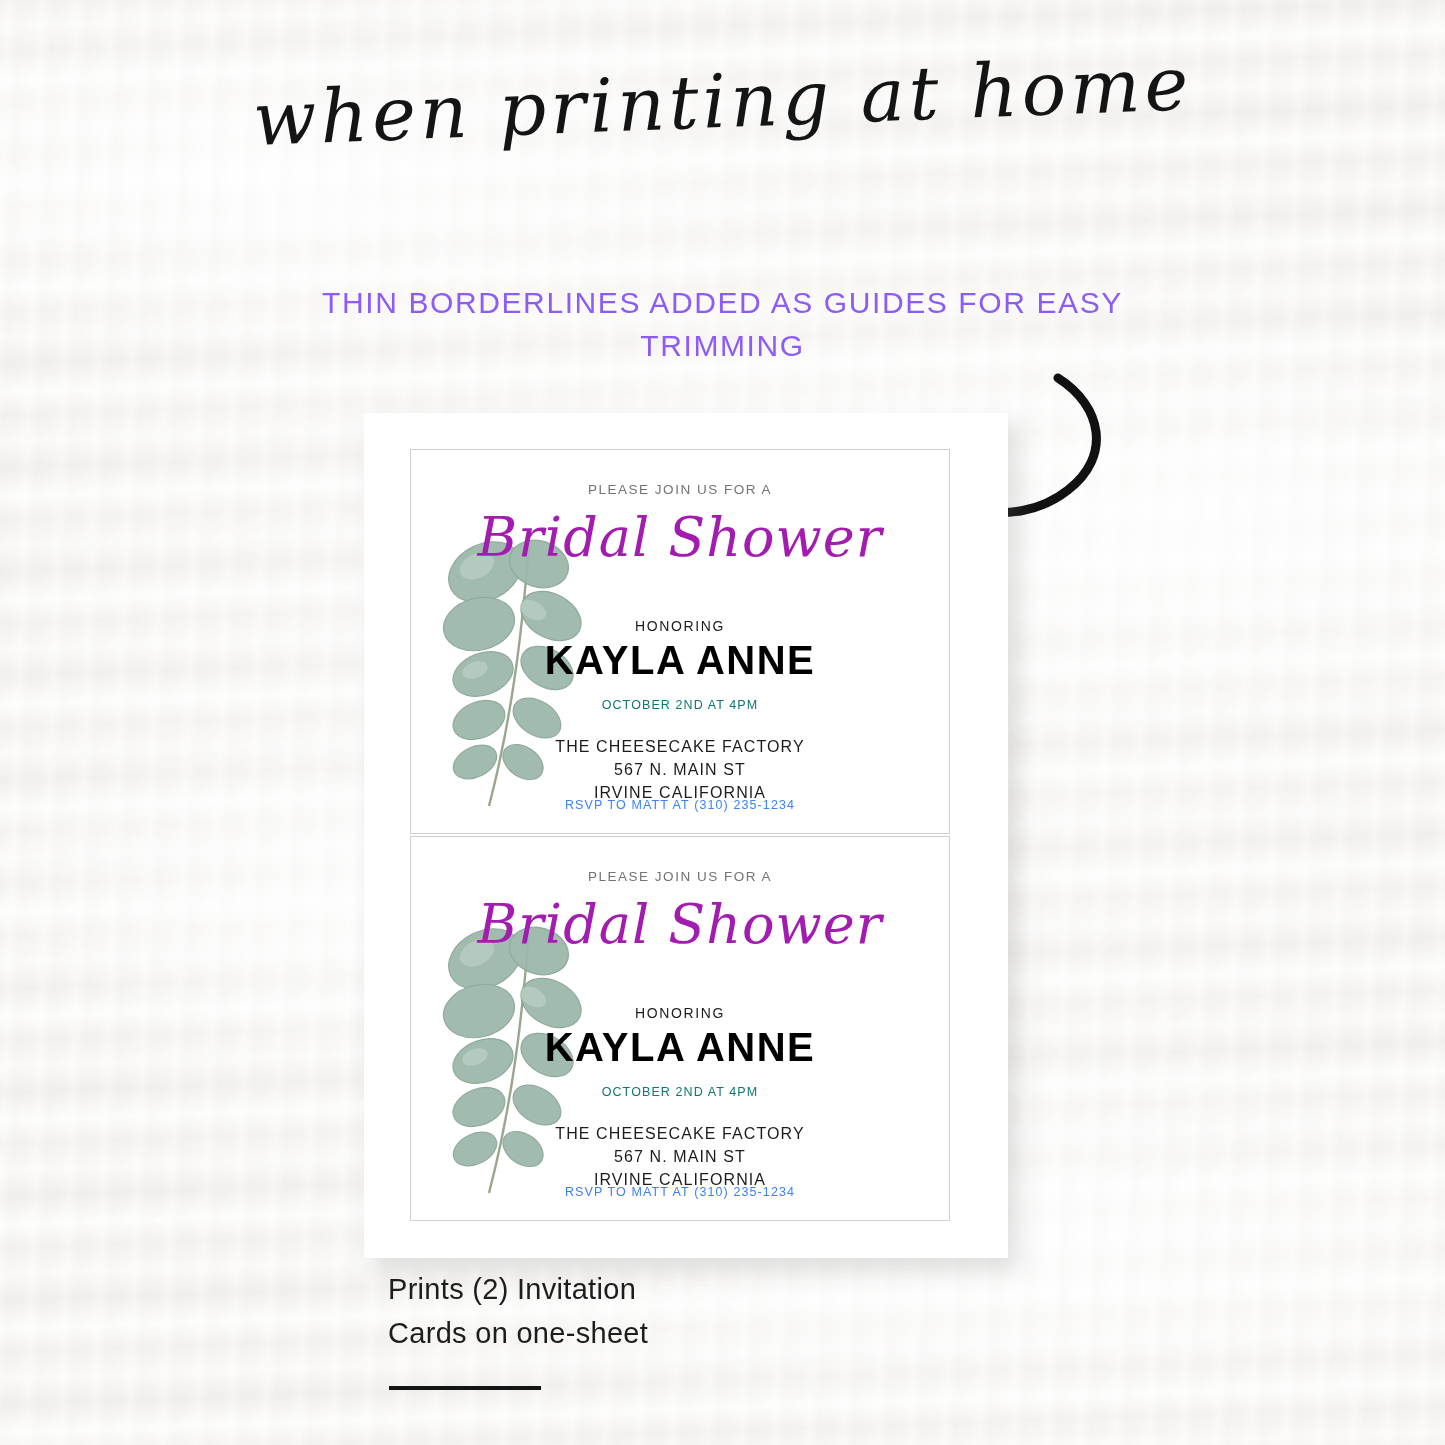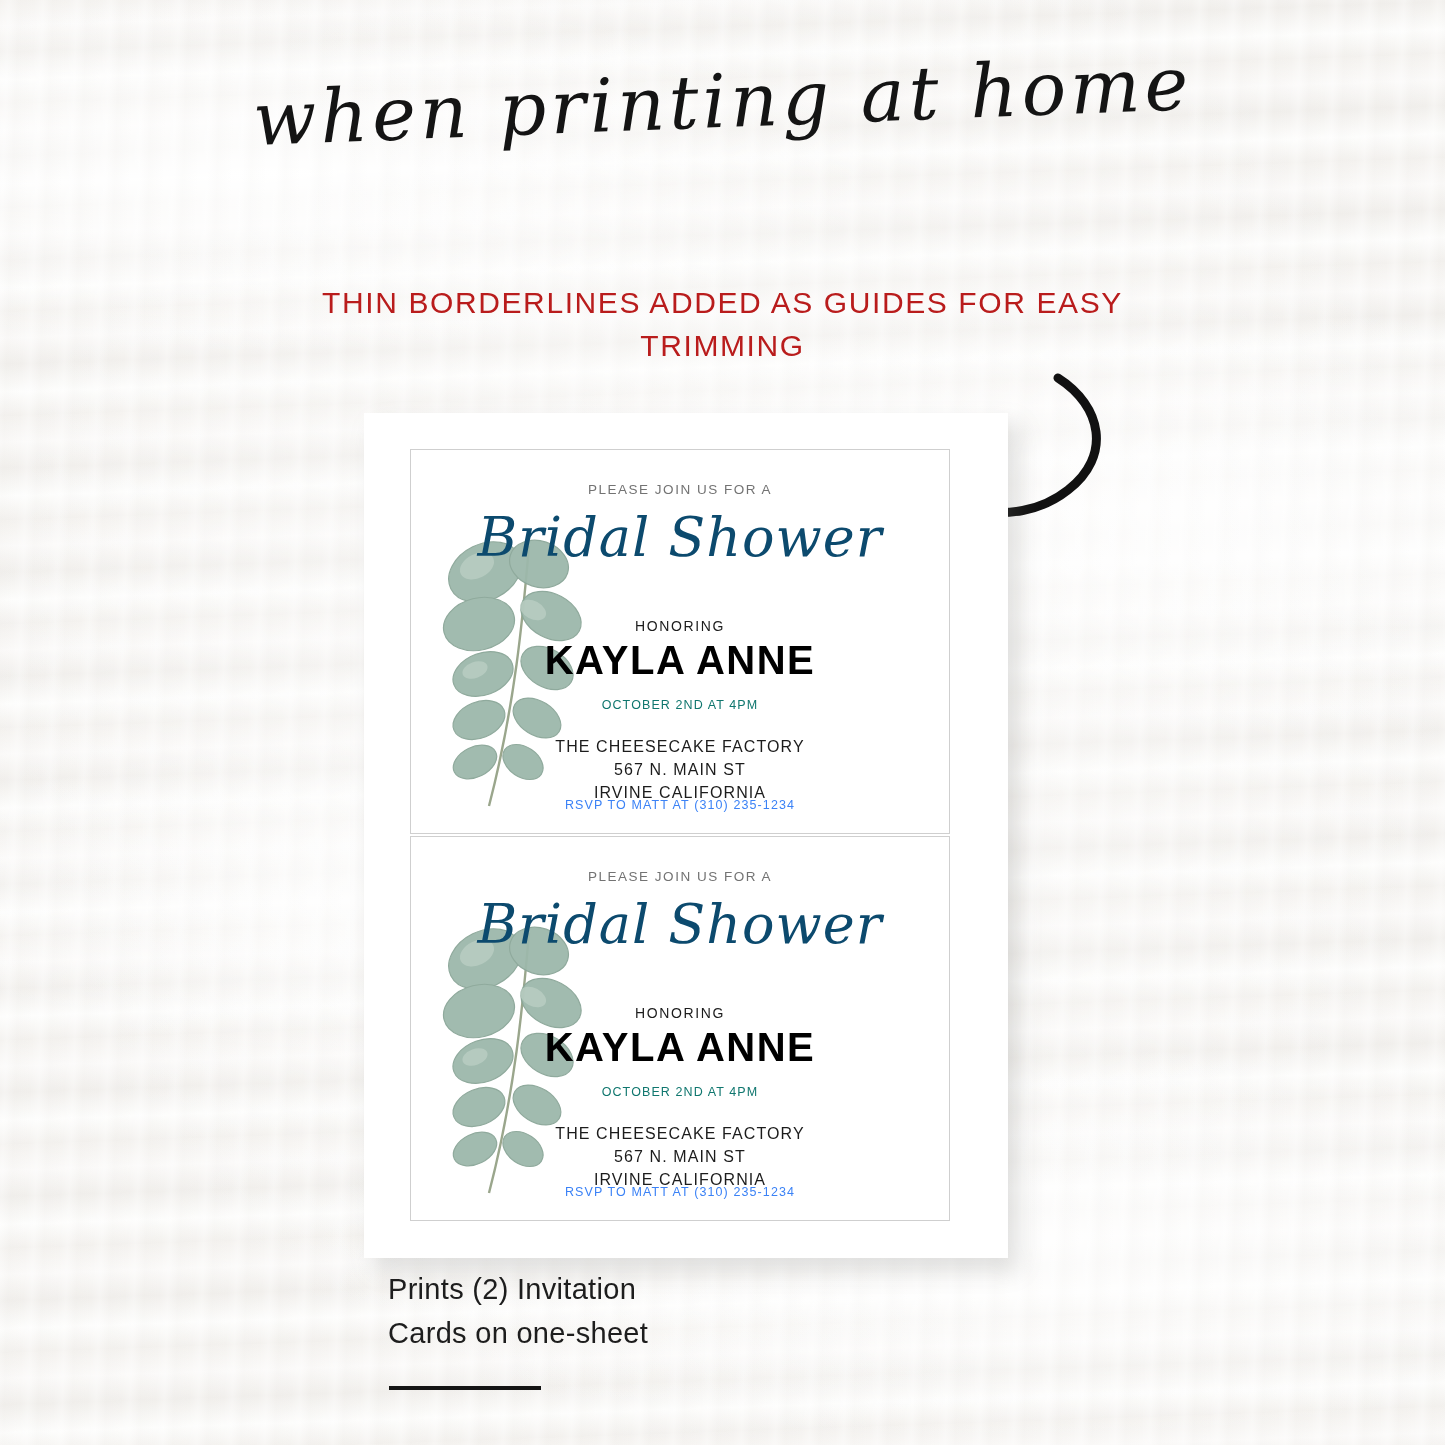--- a/index.html
+++ b/index.html
@@ -65,21 +65,21 @@
   .subhead {
     position: absolute;
     left: 50%;
     transform: translateX(-50%);
     top: 282px;
     width: 820px;
     text-align: center;
     font-size: 30px;
     letter-spacing: 1.6px;
     line-height: 1.42;
-    color: #b91c1c;
+    color: #8b5cf6;
     font-family: "Liberation Sans", sans-serif;
   }
 
   
   .arrow-svg {
     position: absolute;
     left: 940px;
     top: 370px;
     width: 200px;
     height: 200px;
@@ -132,21 +132,21 @@
     color: #737373;
   }
   .txt-bridal {
     position: absolute;
     left: 0; right: 0;
     top: 56px;
     font-family: "DejaVu Serif", serif;
     font-style: italic;
     font-size: 54px;
     letter-spacing: 1px;
-    color: #0c4a6e;
+    color: #a21caf;
   }
   .txt-honoring {
     position: absolute;
     left: 0; right: 0;
     top: 168px;
     font-size: 14px;
     letter-spacing: 1.6px;
     color: #1c1c1c;
   }
   .txt-name {

